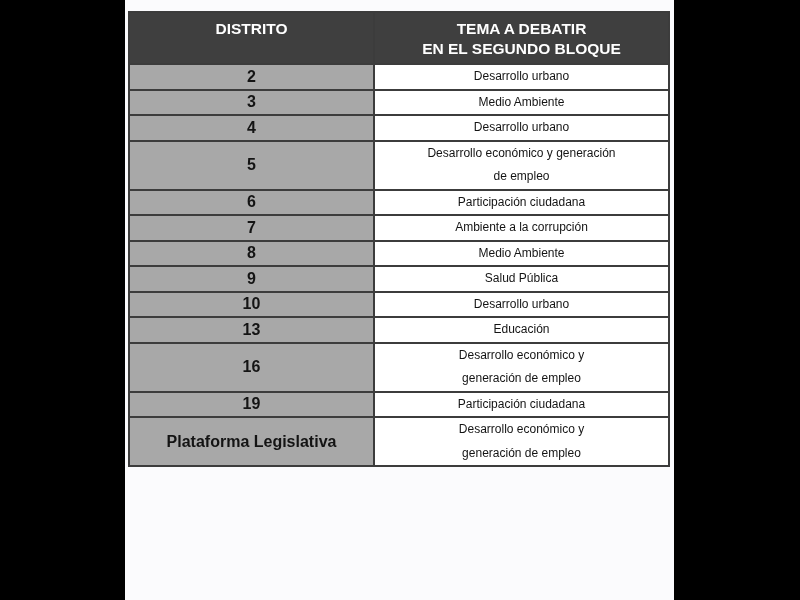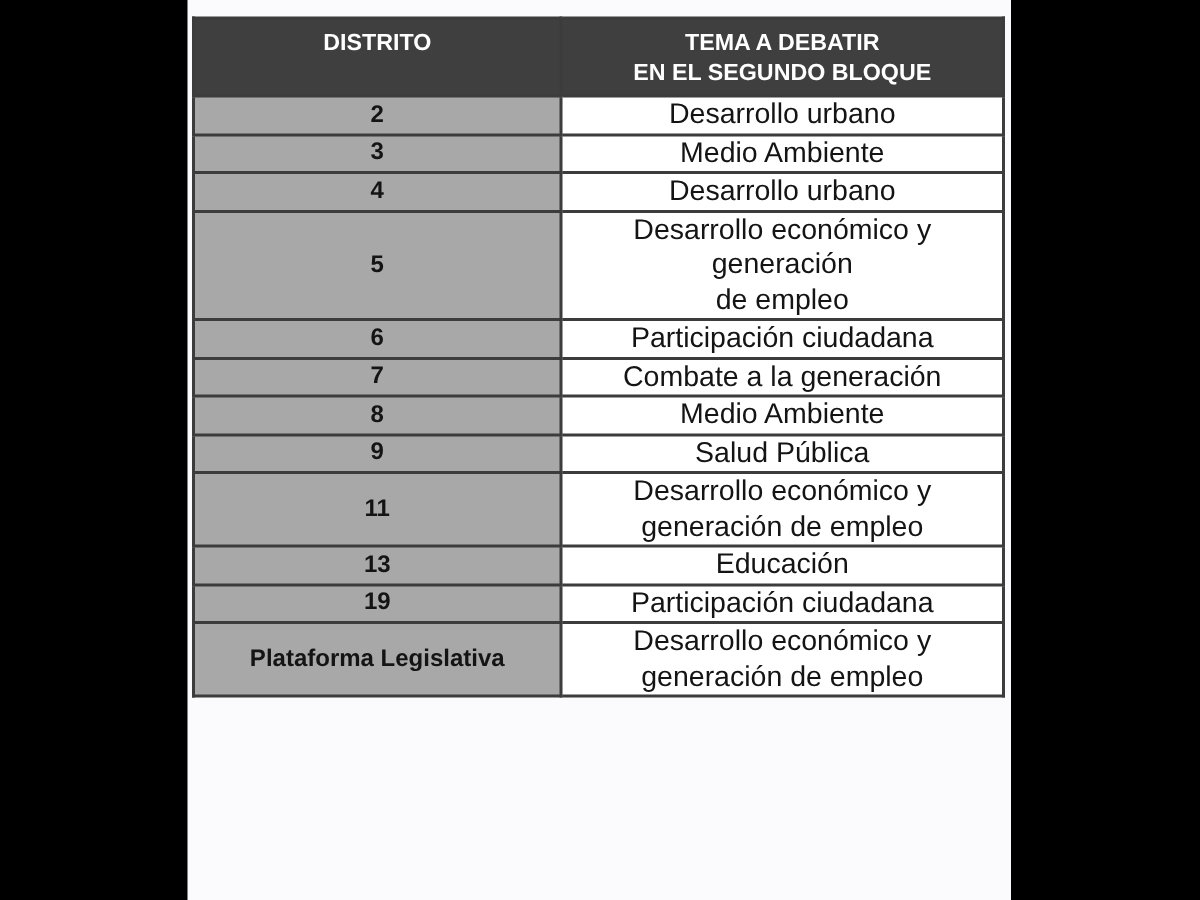--- a/index.html
+++ b/index.html
@@ -65,21 +65,21 @@
     box-sizing: content-box;
   }
 
   .debate-table td.district {
     background: #a8a8a8;
     font-weight: bold;
     font-size: 16px;
   }
   .debate-table td.topic {
     background: #ffffff;
-    font-size: 19px;
+    font-size: 12px;
   }
   .debate-table tr.single td { height: 22.5px; }
   .debate-table tr.double td { height: 47px; }
   .topic-line {
     line-height: 23.5px;
   }
   .hdr-line {
     line-height: 20px;
   }
 </style>
@@ -140,57 +140,63 @@
   <tr class="single">
     <td class="district">6</td>
     <td class="topic">
               <div class="topic-line">Participación ciudadana</div>
             </td>
   </tr>
 
   <tr class="single">
     <td class="district">7</td>
     <td class="topic">
-              <div class="topic-line">Combate a la generación</div>
+              <div class="topic-line">Ambiente a la corrupción</div>
             </td>
   </tr>
 
   <tr class="single">
     <td class="district">8</td>
     <td class="topic">
               <div class="topic-line">Medio Ambiente</div>
             </td>
   </tr>
 
   <tr class="single">
     <td class="district">9</td>
     <td class="topic">
               <div class="topic-line">Salud Pública</div>
             </td>
   </tr>
 
+  <tr class="single">
+    <td class="district">10</td>
+    <td class="topic">
+              <div class="topic-line">Desarrollo urbano</div>
+            </td>
+  </tr>
+
+
+
+  <tr class="single">
+    <td class="district">13</td>
+    <td class="topic">
+              <div class="topic-line">Educación</div>
+            </td>
+  </tr>
+
+
 
   <tr class="double">
-    <td class="district">11</td>
+    <td class="district">16</td>
     <td class="topic">
               <div class="topic-line">Desarrollo económico y</div>
               <div class="topic-line">generación de empleo</div>
             </td>
   </tr>
-
-
-  <tr class="single">
-    <td class="district">13</td>
-    <td class="topic">
-              <div class="topic-line">Educación</div>
-            </td>
-  </tr>
-
-
-
 
 
   <tr class="single">
     <td class="district">19</td>
     <td class="topic">
               <div class="topic-line">Participación ciudadana</div>
             </td>
   </tr>
 
   <tr class="double">

